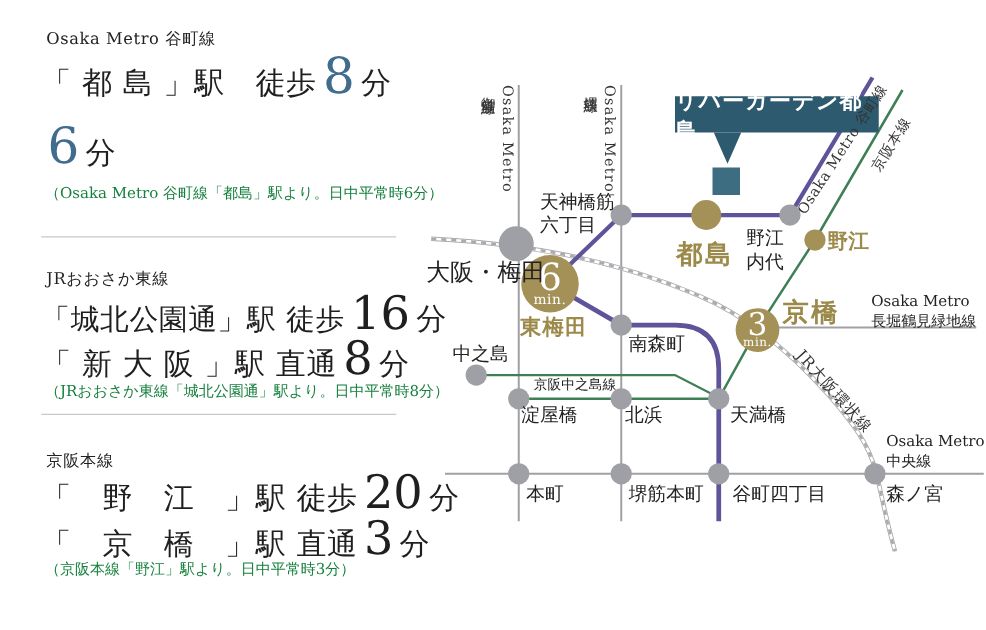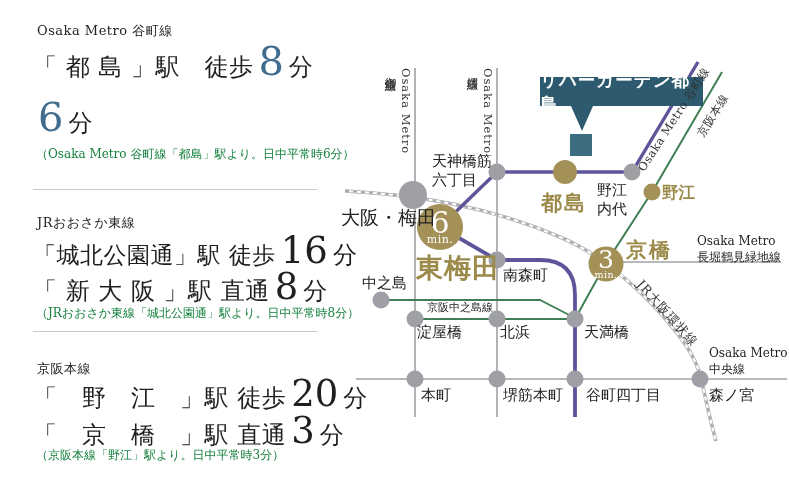--- a/index.html
+++ b/index.html
@@ -153,21 +153,21 @@
       <span class="u">min.</span>
     </div>
     <div class="badge-text" style="left:588px;top:246px;width:36px;height:36px">
       <span class="n" style="font-size:25px">3</span>
       <span class="u" style="font-size:9.5px">min.</span>
     </div>
 
     <div class="st-big" style="left:327px;top:205px">大阪・梅田</div>
     <div class="st" style="left:432px;top:152px">天神橋筋
 六丁目</div>
-    <div class="gold" style="left:416px;top:250px;font-size:27px;letter-spacing:1px">東梅田</div>
+    <div class="gold" style="left:416px;top:250px;font-size:17px;letter-spacing:1px">東梅田</div>
     <div class="gold" style="left:541px;top:189px;font-size:21px;letter-spacing:2px">都島</div>
     <div class="st" style="left:597px;top:181px">野江
 内代</div>
     <div class="gold" style="left:662px;top:182px;font-size:16.5px">野江</div>
     <div class="gold" style="left:626px;top:236px;font-size:21px;letter-spacing:2px">京橋</div>
     <div class="st" style="left:503px;top:266px">南森町</div>
     <div class="st" style="left:362px;top:274px">中之島</div>
     <div class="st" style="left:417px;top:323px">淀屋橋</div>
     <div class="st" style="left:500px;top:323px">北浜</div>
     <div class="st" style="left:584px;top:323px">天満橋</div>

